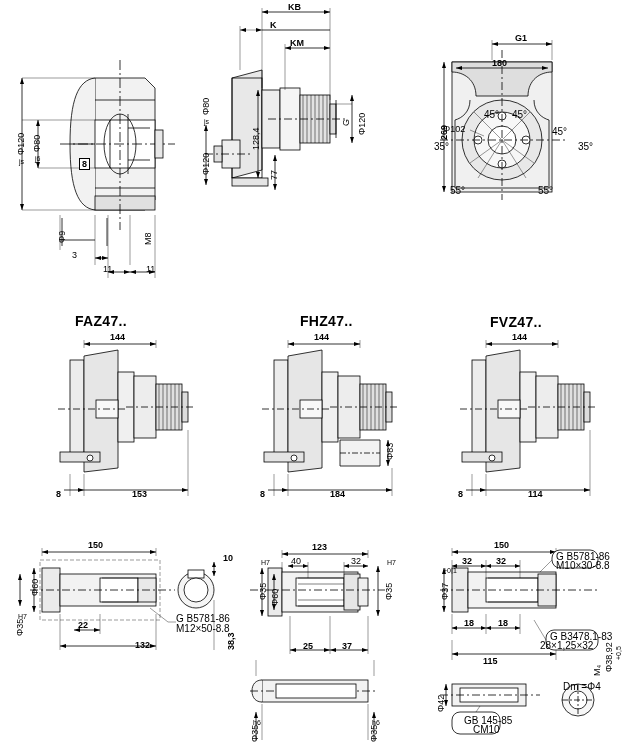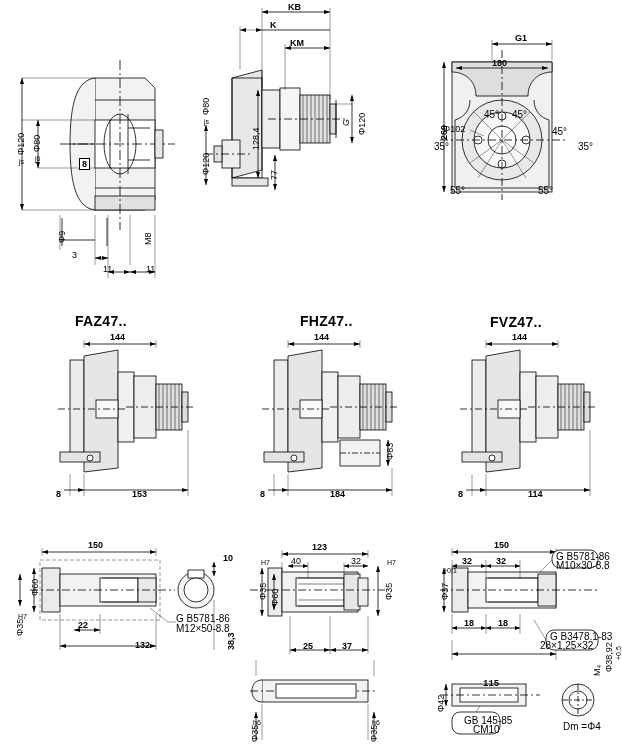--- a/index.html
+++ b/index.html
@@ -543,24 +543,24 @@
 
 <div class="lbl b" style="left:494px;top:540px;">150</div>
 <div class="lbl b" style="left:462px;top:556px;">32</div>
 <div class="lbl b" style="left:496px;top:556px;">32</div>
 <div class="lbl sm" style="left:556px;top:552px;">G B5781-86</div>
 <div class="lbl sm" style="left:556px;top:561px;">M10×30-8.8</div>
 <div class="lbl vert" style="left:440px;top:600px;transform:rotate(-90deg);">Φ37</div>
 <div class="lbl xs" style="left:443px;top:566px;">+0,1</div>
 <div class="lbl b" style="left:464px;top:618px;">18</div>
 <div class="lbl b" style="left:498px;top:618px;">18</div>
-<div class="lbl b" style="left:483px;top:679px;font-family:Liberation Mono, monospace;">115</div>
+<div class="lbl b" style="left:483px;top:656px;">115</div>
 <div class="lbl sm" style="left:550px;top:632px;">G B3478.1-83</div>
 <div class="lbl sm" style="left:540px;top:641px;">28×1,25×32</div>
 <div class="lbl vert" style="left:436px;top:712px;transform:rotate(-90deg);">Φ42</div>
 <div class="lbl vert" style="left:604px;top:672px;transform:rotate(-90deg);">Φ38,92</div>
 <div class="lbl xs vert" style="left:614px;top:660px;transform:rotate(-90deg);">+0,5</div>
 <div class="lbl vert" style="left:592px;top:676px;transform:rotate(-90deg);">M₄</div>
 <div class="lbl sm" style="left:464px;top:716px;">GB 145-85</div>
 <div class="lbl sm" style="left:473px;top:725px;">CM10</div>
-<div class="lbl sm" style="left:563px;top:722px;">Dm =Φ4</div>
+<div class="lbl sm" style="left:563px;top:682px;">Dm =Φ4</div>
 
 </div>
 
 </body></html>

